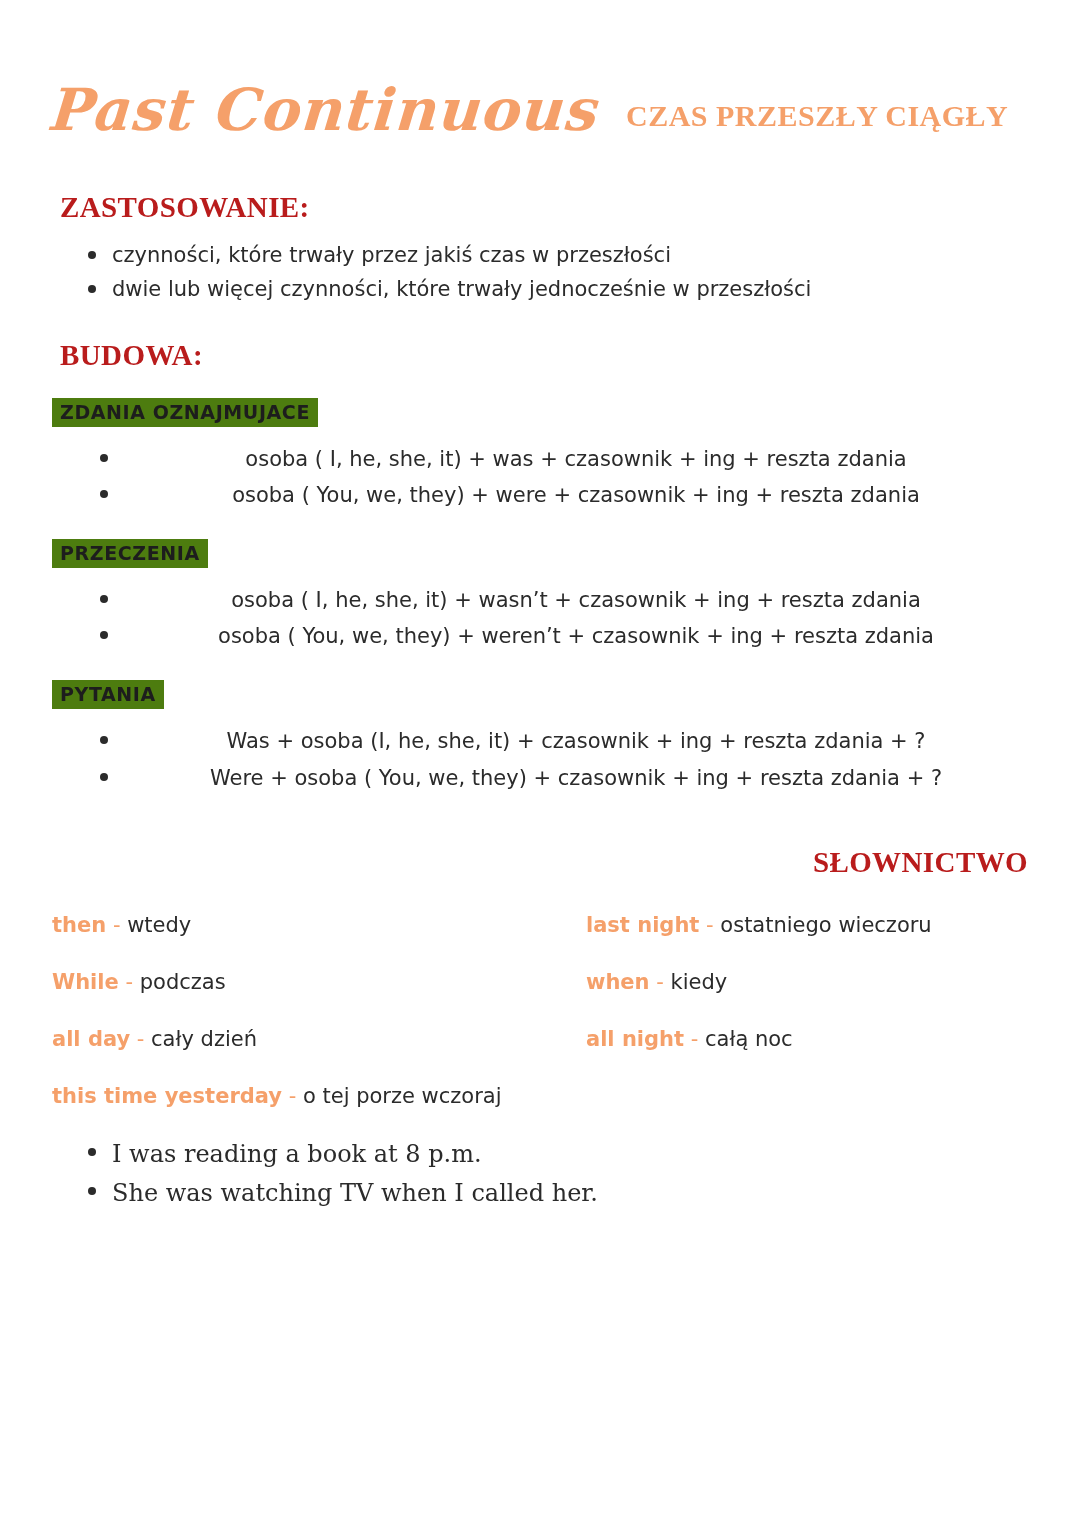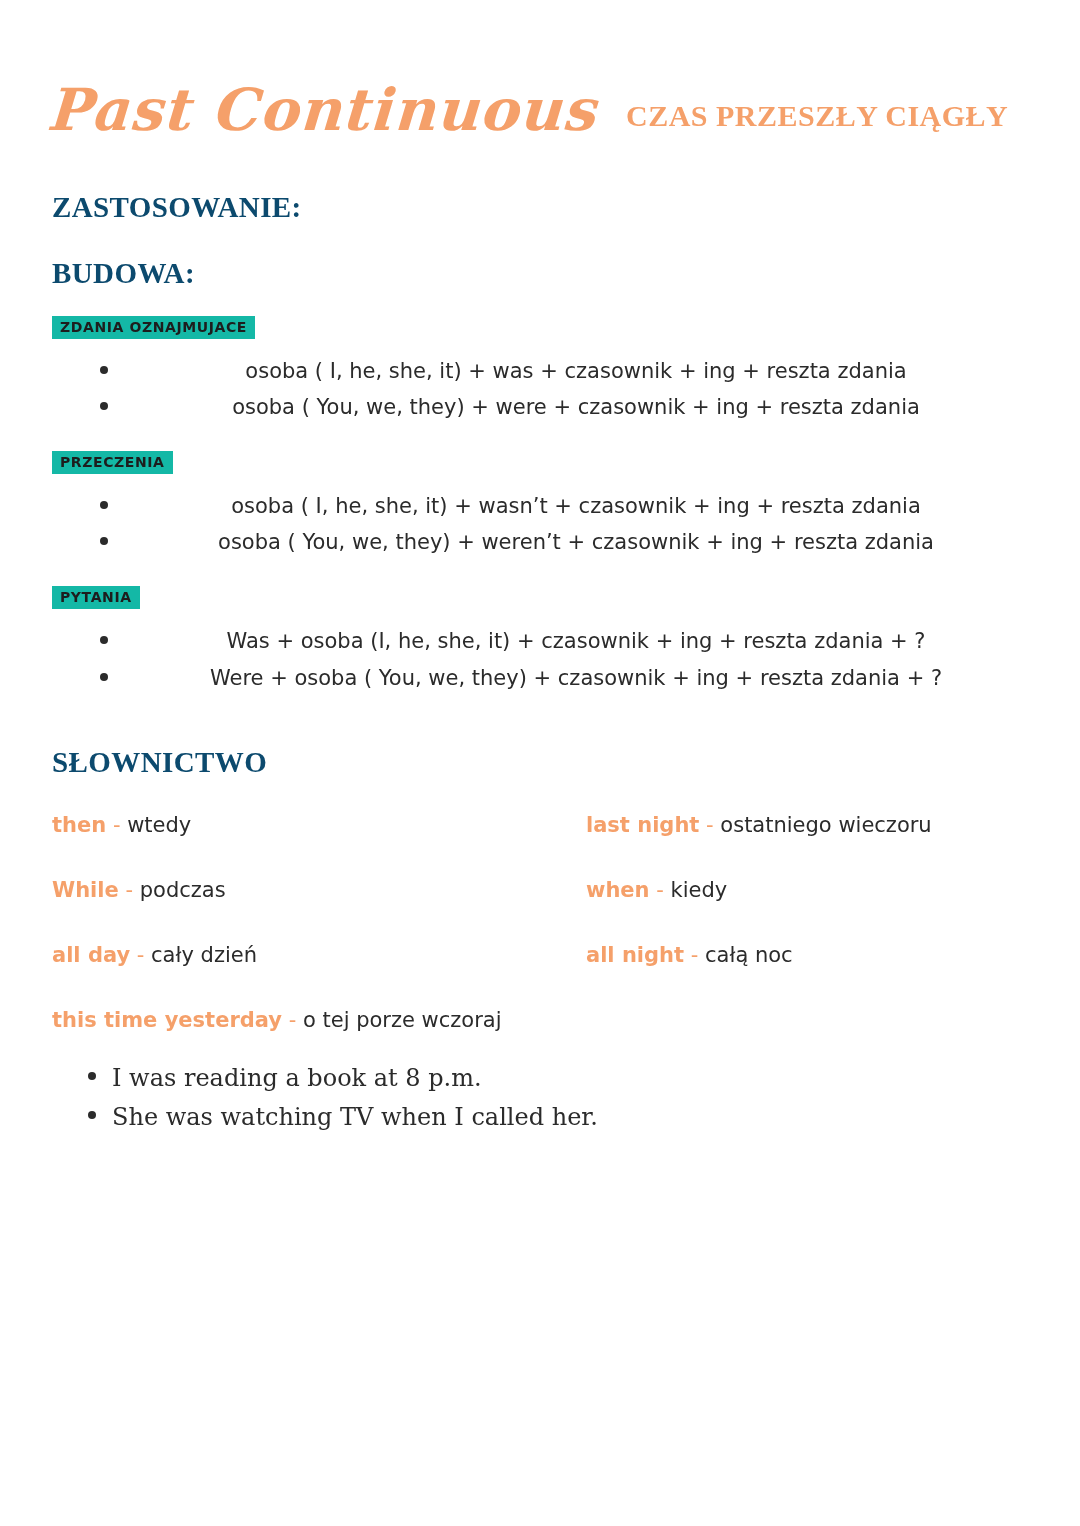--- a/index.html
+++ b/index.html
@@ -50,26 +50,27 @@
     padding-bottom: 6px;
     white-space: nowrap;
     margin-top: 47px;
   }
 
   
   .section-heading {
     font-family: "Liberation Serif", serif;
     font-size: 29px;
     font-weight: bold;
-    color: #0c4a6e;
+    color: #b91c1c;
     letter-spacing: 0.4px;
+    margin-left: 8px;
   }
   .h-zastosowanie { margin-top: 52px; }
   .h-budowa { margin-top: 33px; }
-  .h-slownictwo { margin-top: 50px; }
+  .h-slownictwo { margin-top: 50px; text-align: right; }
   .h-przyklady {
     font-family: "Liberation Serif", serif;
     font-size: 27px;
     font-weight: bold;
     color: #F5A06A;
     letter-spacing: 0.3px;
     margin-top: 128px;
   }
 
   
@@ -100,35 +101,35 @@
 
   ul.bullets.serif li {
     font-family: "DejaVu Serif", serif;
     font-size: 24px;
     line-height: 1.62;
   }
 
   
   .chip {
     display: inline-block;
-    background: #14b8a6;
+    background: #4d7c0f;
     color: #1d1d1d;
-    font-size: 14px;
+    font-size: 19px;
     font-weight: bold;
     letter-spacing: 0.6px;
     padding: 3px 8px 4px 8px;
     margin-top: 26px;
   }
 
   
   .vocab {
     margin-top: 22px;
     display: grid;
     grid-template-columns: 534px auto;
-    row-gap: 16px;
+    row-gap: 8px;
   }
   .vocab-item {
     font-size: 21px;
     line-height: 1.1;
     padding: 13px 0;
     white-space: nowrap;
   }
   .vocab-en {
     color: #F5A06A;
     font-weight: bold;
@@ -142,20 +143,24 @@
 
 <div class="page">
 
   <div class="header">
     <div class="title-script">Past Continuous</div>
     <div class="title-sub">CZAS PRZESZŁY CIĄGŁY</div>
   </div>
 
   
   <div class="section-heading h-zastosowanie">ZASTOSOWANIE:</div>
+  <ul class="bullets">
+    <li>czynności, które trwały przez jakiś czas w przeszłości</li>
+    <li>dwie lub więcej czynności, które trwały jednocześnie w przeszłości</li>
+  </ul>
 
   
   <div class="section-heading h-budowa">BUDOWA:</div>
 
   <div class="chip">ZDANIA OZNAJMUJACE</div>
   <ul class="bullets indented">
     <li>osoba ( I, he, she, it) + was + czasownik + ing + reszta zdania</li>
     <li>osoba ( You, we, they) + were + czasownik + ing + reszta zdania</li>
   </ul>
 

